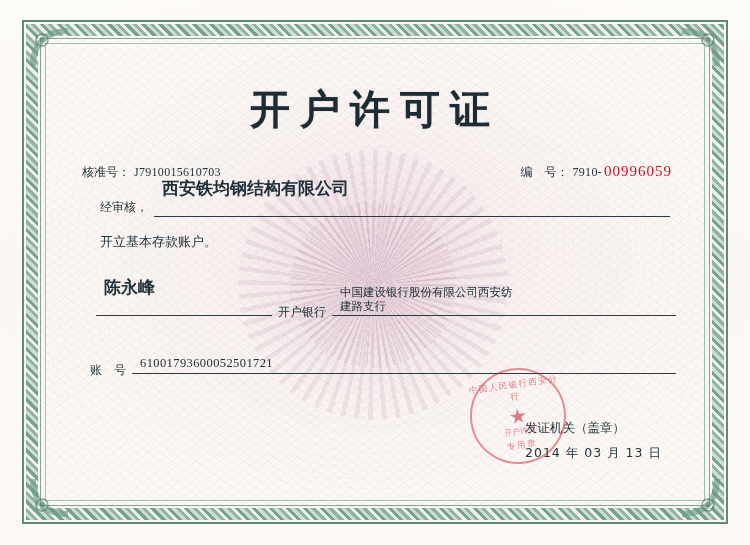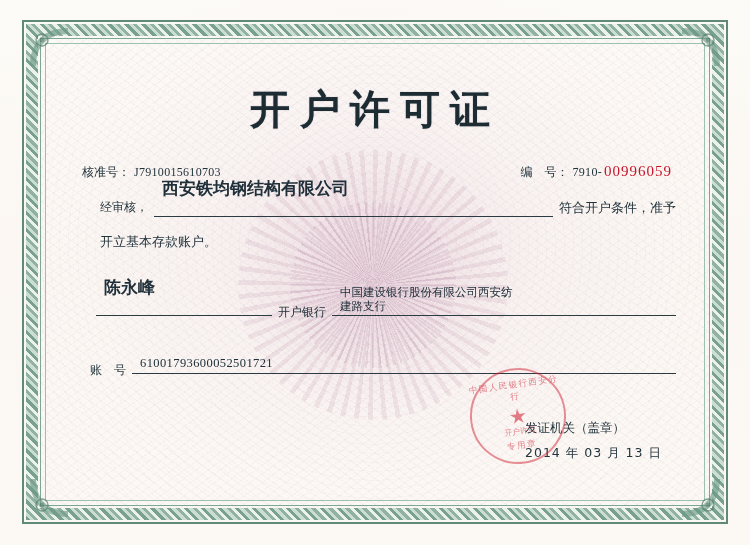--- a/index.html
+++ b/index.html
@@ -370,21 +370,20 @@
         <span class="approval-no">7910-</span>
         <span class="serial-red">00996059</span>
       </div>
     </div>
 
     <div class="row row-body1">
       <span class="label">经审核，</span>
       <span class="fill-line">
         <span class="fill-text">西安铁均钢结构有限公司</span>
       </span>
-      <span class="tail">符合开户条件，准予</span>
     </div>
 
     <div class="row-body2">开立基本存款账户。</div>
 
     <div class="row row-rep">
       <span class="rep-line">
         <span class="fill-text">陈永峰</span>
       </span>
       <span class="label">开户银行</span>
       <span class="bank-line">

